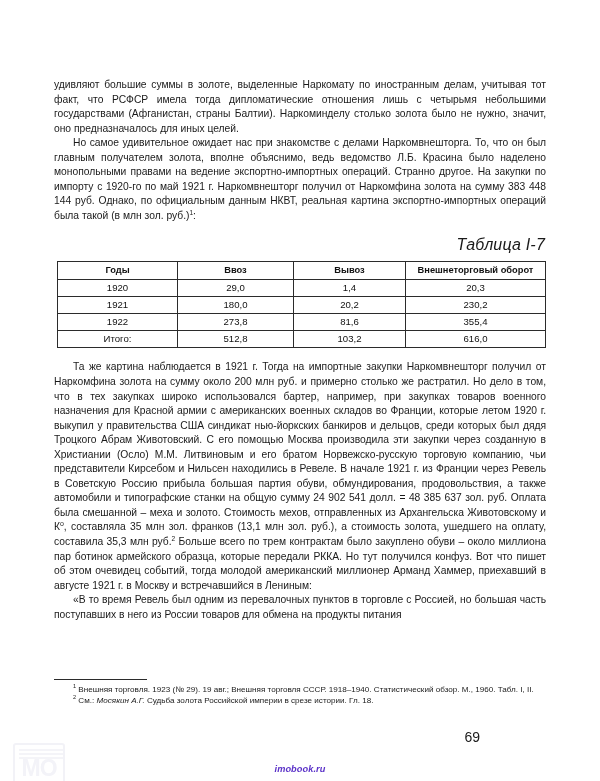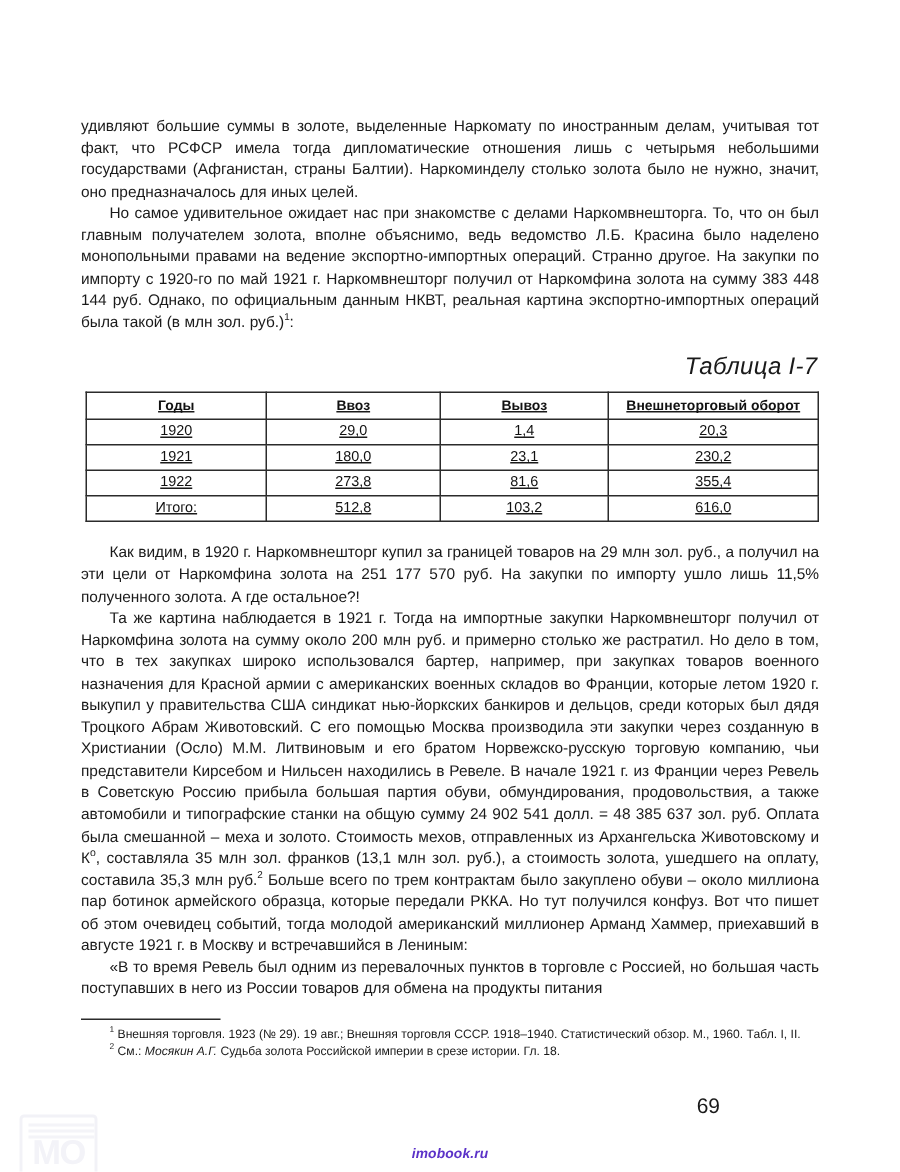--- a/index.html
+++ b/index.html
@@ -64,23 +64,22 @@
     padding-top: 13px;
     padding-bottom: 7px;
     padding-right: 1px;
     letter-spacing: 0.2px;
   }
 
   
   table.data-table {
     border-collapse: collapse;
     width: 488px;
-    margin: 0 0 0 3px;
+    margin: 0 0 12px 3px;
     table-layout: fixed;
-    text-decoration: underline;
   }
   table.data-table td,
   table.data-table th {
     border: 1px solid #2b2b2b;
     text-align: center;
     font-size: 9.6px;
     font-weight: normal;
     height: 16px;
     padding: 0;
     line-height: 16px;
@@ -216,39 +215,38 @@
       <tbody>
         <tr>
           <td>1920</td>
           <td>29,0</td>
           <td>1,4</td>
           <td>20,3</td>
         </tr>
         <tr>
           <td>1921</td>
           <td>180,0</td>
-          <td>23,1</td>
+          <td>20,2</td>
           <td>230,2</td>
         </tr>
         <tr>
           <td>1922</td>
           <td>273,8</td>
           <td>81,6</td>
           <td>355,4</td>
         </tr>
         <tr>
           <td>Итого:</td>
           <td>512,8</td>
           <td>103,2</td>
           <td>616,0</td>
         </tr>
       </tbody>
     </table>
 
-    <p class="body-par indent after-table">Как видим, в 1920 г. Наркомвнешторг купил за границей товаров на 29 млн зол. руб., а получил на эти цели от Наркомфина золота на 251 177 570 руб. На закупки по импорту ушло лишь 11,5% полученного золота. А где остальное?!</p>
 
     <p class="body-par indent"><span>Та же картина наблюдается в 1921 г. Тогда на импортные закупки Наркомвнешторг получил от Наркомфина золота на сумму около 200 млн руб. и примерно столько же растратил. Но дело в том, что в тех закупках широко использовался бартер, например, при закупках товаров военного назначения для Красной армии с американских военных складов во Франции, которые летом 1920 г. выкупил у правительства США синдикат нью-йоркских банкиров и дельцов, среди которых был дядя Троцкого Абрам Животовский. С его помощью Москва производила эти закупки через созданную в Христиании (Осло) М.М. Литвиновым и его братом Норвежско-русскую торговую компанию, чьи представители Кирсебом и Нильсен находились в Ревеле. В начале 1921 г. из Франции через Ревель в Советскую Россию прибыла большая партия обуви, обмундирования, продовольствия, а также автомобили и типографские станки на общую сумму 24 902 541 долл. = 48 385 637 зол. руб. Оплата была смешанной – меха и золото. Стоимость мехов, отправленных из Архангельска Животовскому и К</span><sup class="ko">о</sup><span>, составляла 35 млн зол. франков (13,1 млн зол. руб.), а стоимость золота, ушедшего на оплату, составила 35,3 млн руб.</span><sup class="fn">2</sup><span> Больше всего по трем контрактам было закуплено обуви – около миллиона пар ботинок армейского образца, которые передали РККА. Но тут получился конфуз. Вот что пишет об этом очевидец событий, тогда молодой американский миллионер Арманд Хаммер, приехавший в августе 1921 г. в Москву и встречавшийся в Лениным:</span></p>
 
     <p class="body-par indent">«В то время Ревель был одним из перевалочных пунктов в торговле с Россией, но большая часть поступавших в него из России товаров для обмена на продукты питания</p>
 
   </div>
 
   <div class="footnotes">
     <div class="fn-rule"></div>
 

